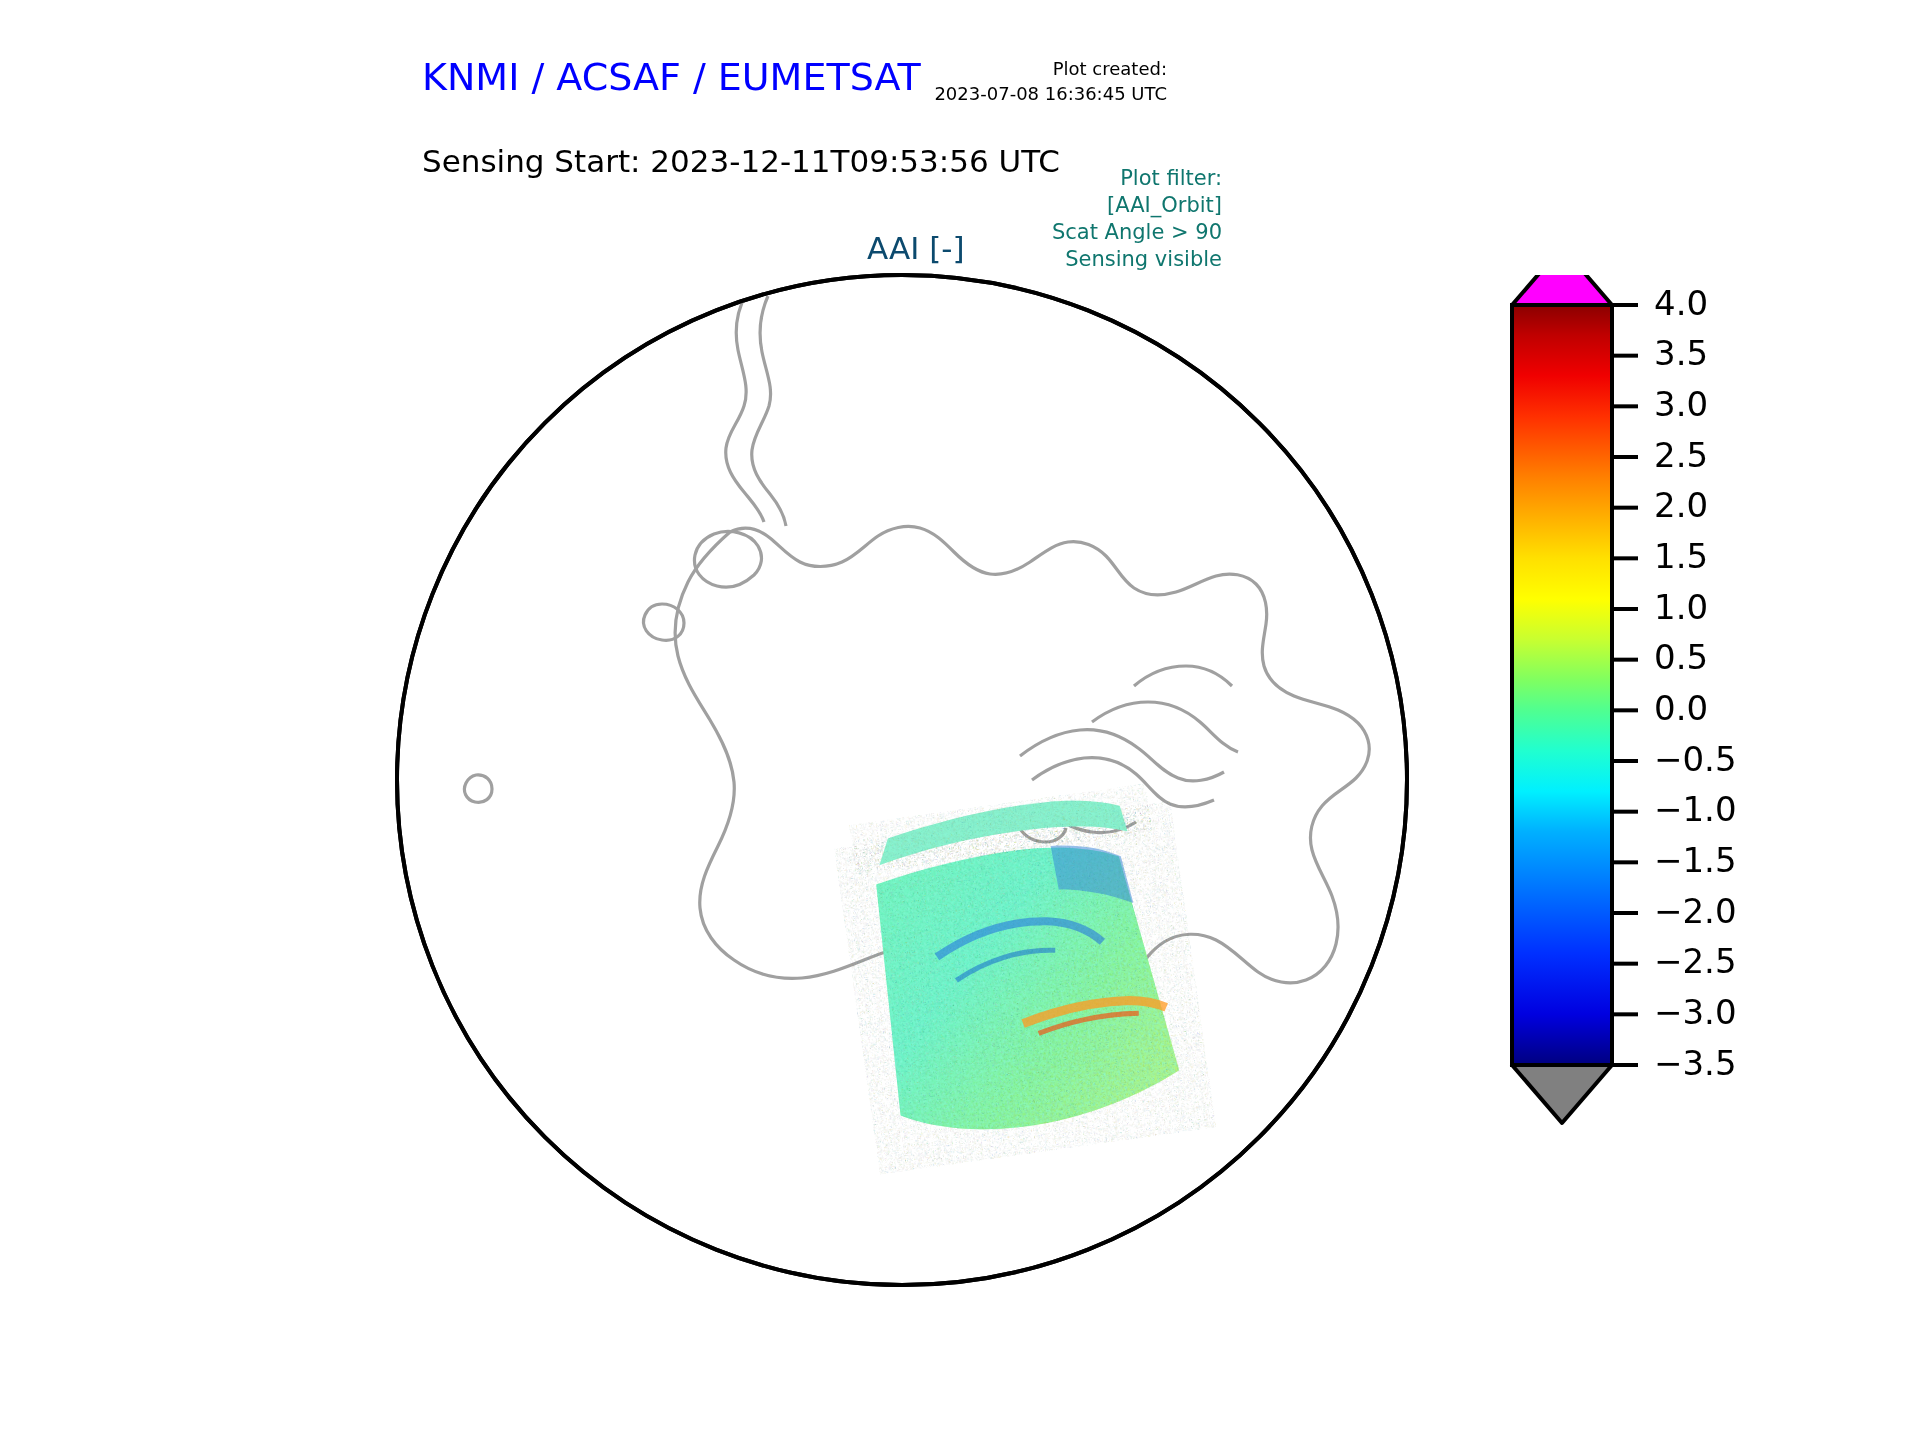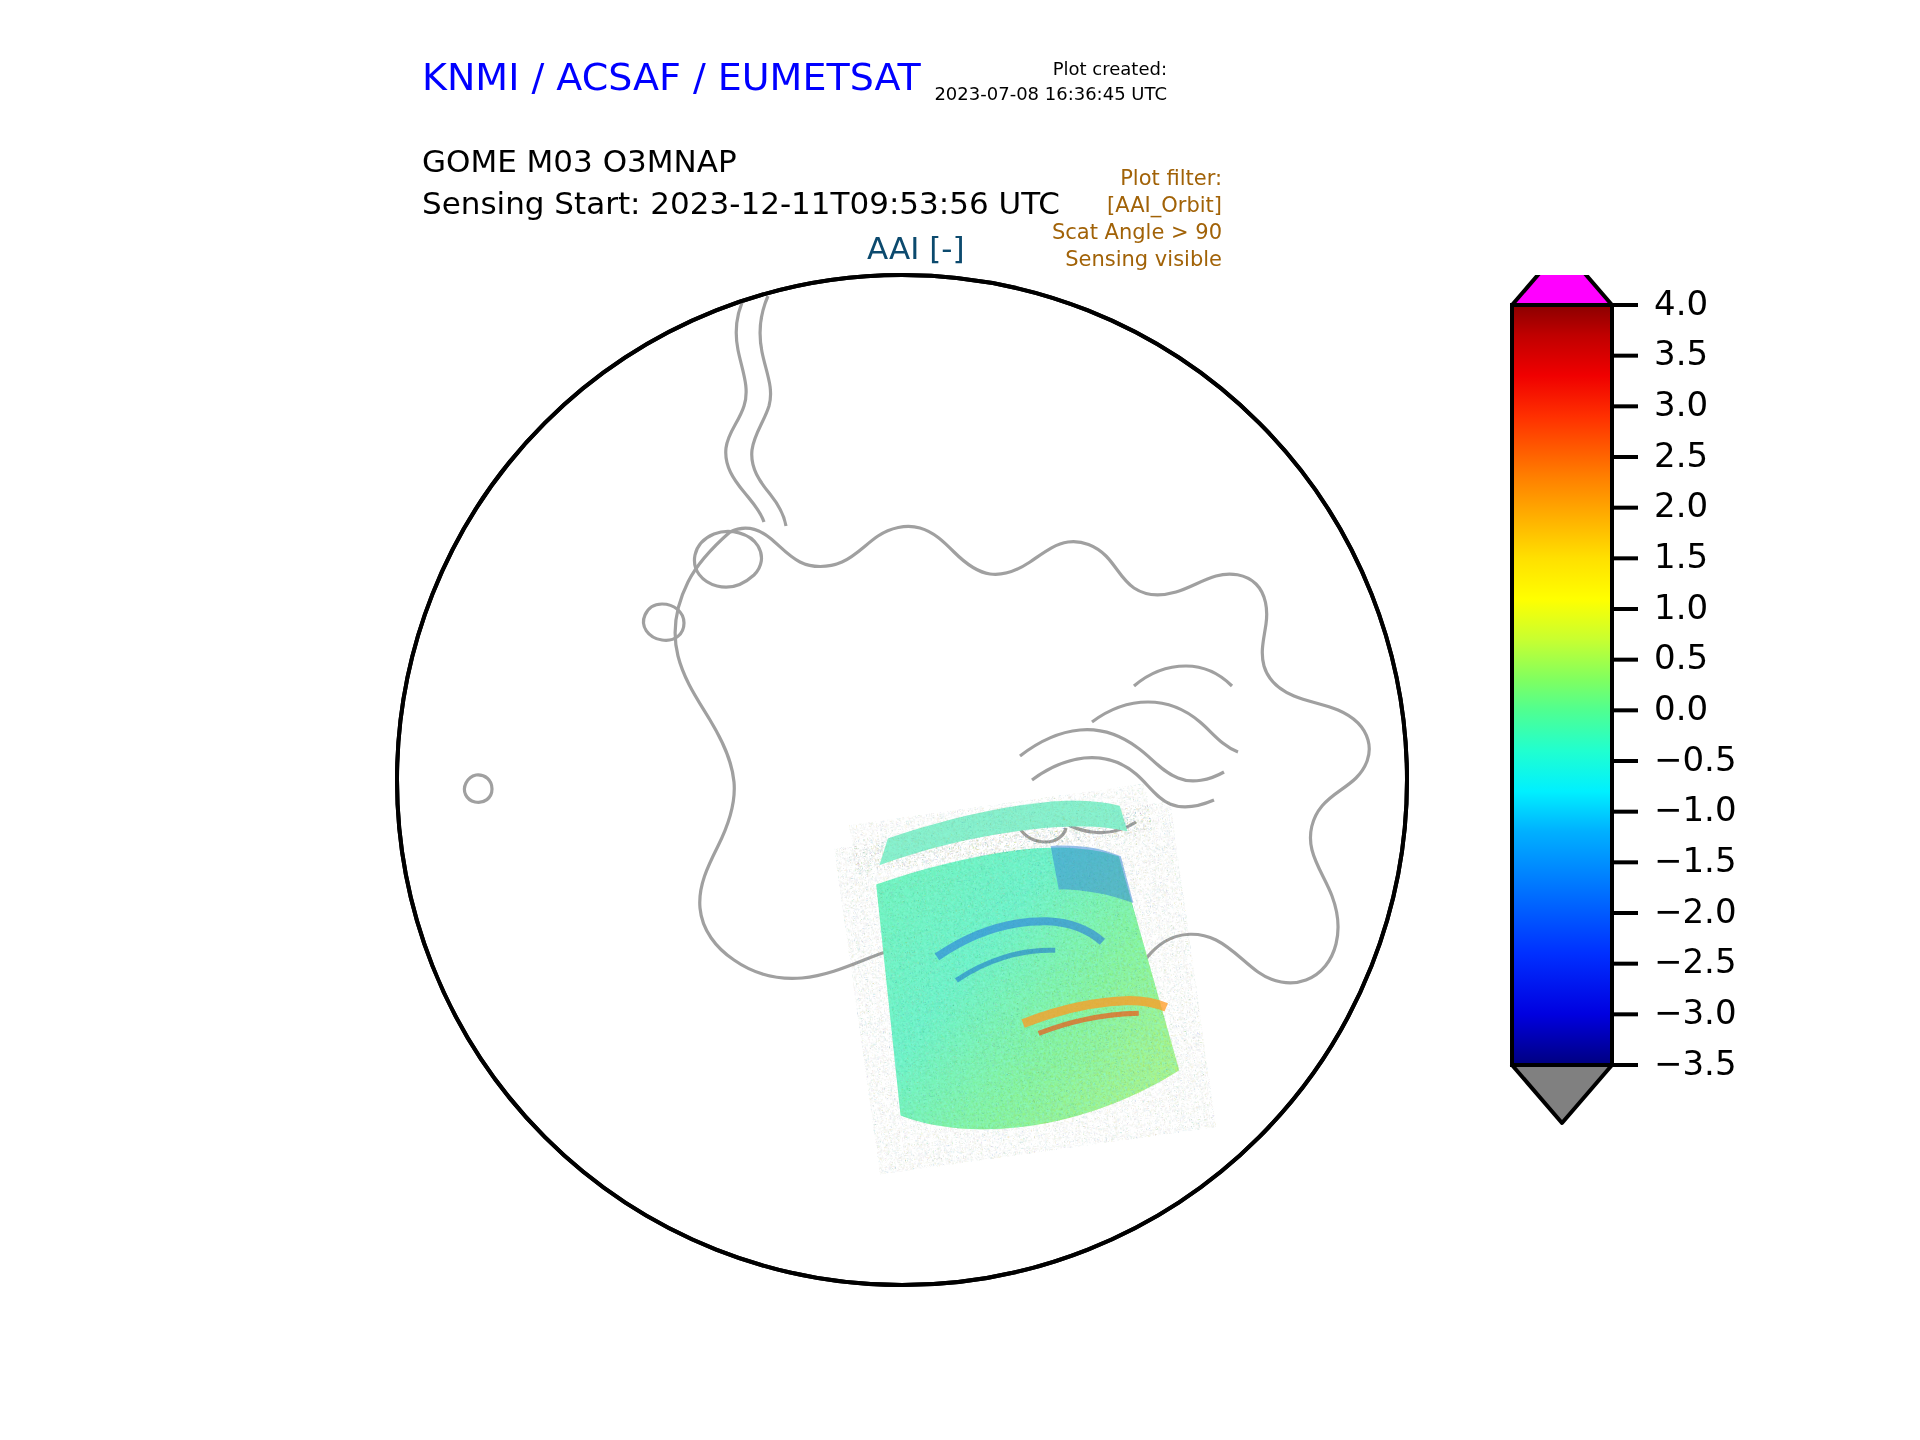--- a/index.html
+++ b/index.html
@@ -65,21 +65,21 @@
     white-space: nowrap;
   }
 
   #plot-filter-block {
     position: absolute;
     right: 710px;
     top: 165px;
     text-align: right;
     font-size: 21px;
     line-height: 27px;
-    color: #a16207;
+    color: #0f766e;
     white-space: nowrap;
   }
 
   
   #map-area {
     position: absolute;
     left: 380px;
     top: 270px;
     width: 1060px;
     height: 1030px;
@@ -109,21 +109,20 @@
 <div class="stage">
 
   <div id="org-title">KNMI / ACSAF / EUMETSAT</div>
 
   <div id="plot-created-block">
     <div>Plot created:</div>
     <div>2023-07-08 16:36:45 UTC</div>
   </div>
 
   <div id="product-block">
-    <div>GOME M03 O3MNAP</div>
     <div>Sensing Start: 2023-12-11T09:53:56 UTC</div>
   </div>
 
   <div id="quantity-title">AAI [-]</div>
 
   <div id="plot-filter-block">
     <div>Plot filter:</div>
     <div>[AAI_Orbit]</div>
     <div>Scat Angle &gt; 90</div>
     <div>Sensing visible</div>

